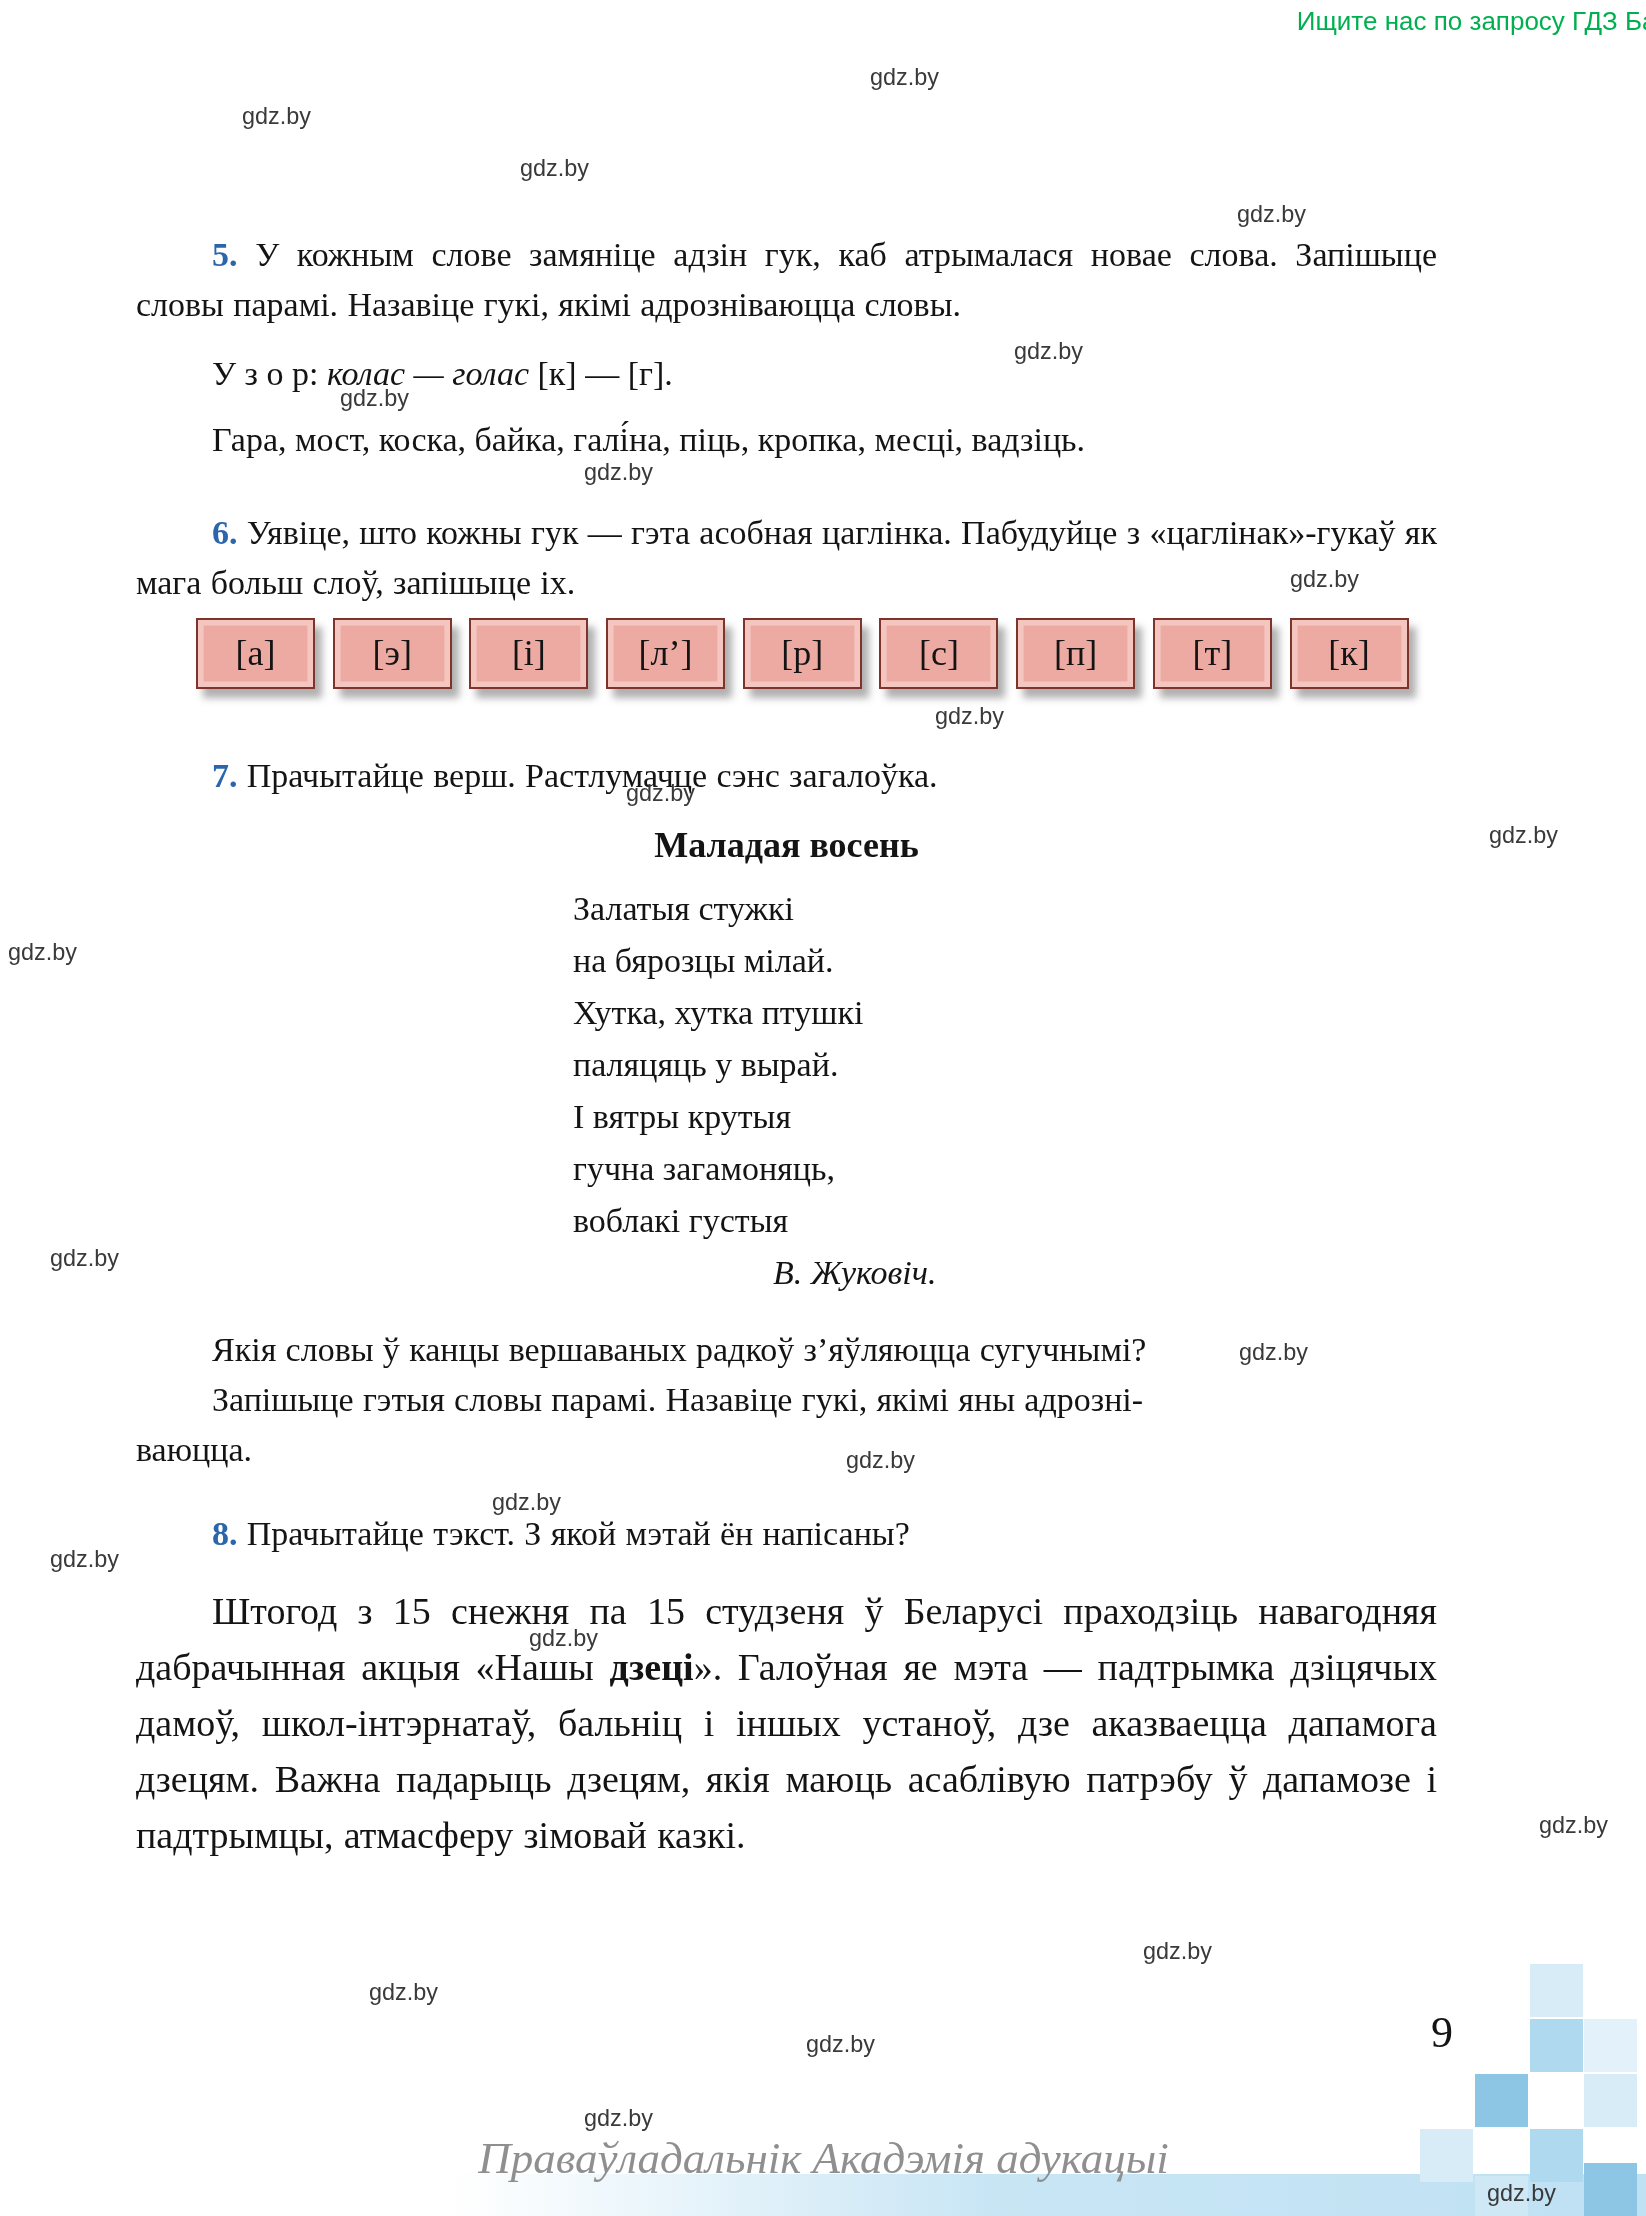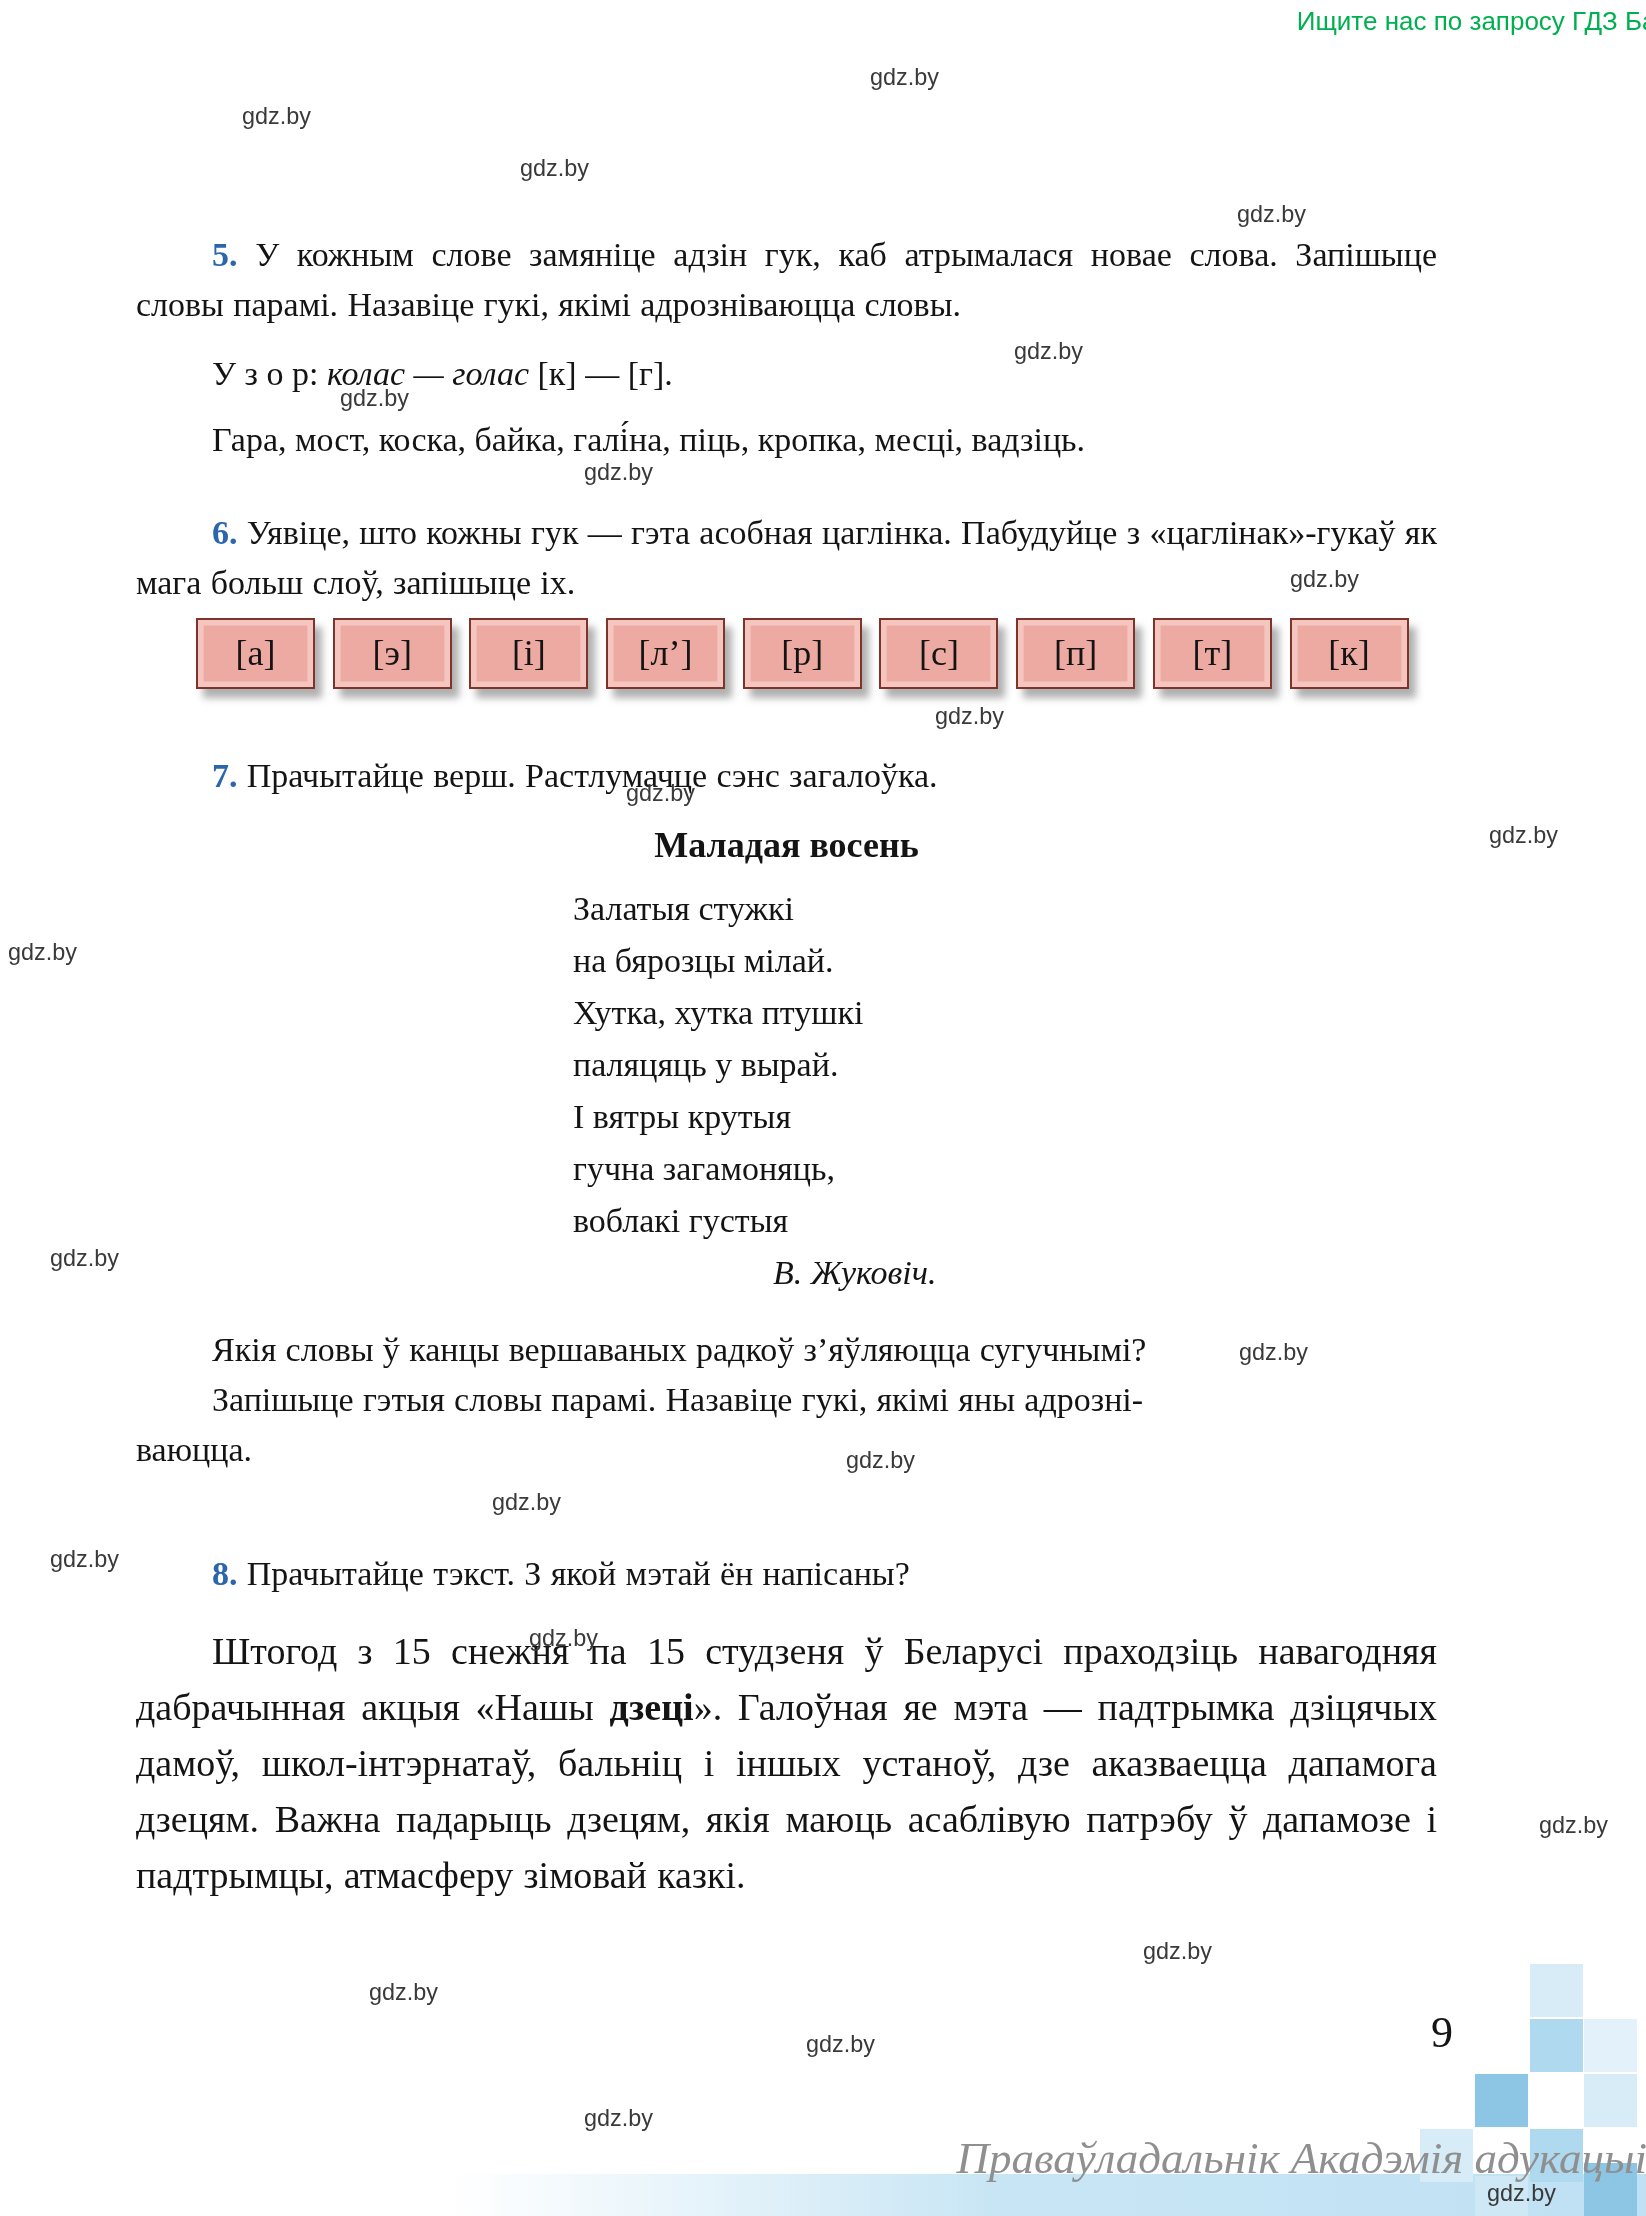--- a/index.html
+++ b/index.html
@@ -21,41 +21,41 @@
     font-size:34px; line-height:50px; text-align:justify; text-indent:76px;
     word-spacing:0.8px;
     font-family:Liberation Serif, serif;
   }
   .num { color:#2b66ad; font-weight:bold; }
   .example { font-size:34px; line-height:50px; margin-top:19.3px; padding-left:76px; }
   .example i { font-style:italic;margin-top:21px; }
   .words { font-size:34px; line-height:50px; margin-top:16px; padding-left:76px; }
   .mt53 { margin-top:43px; }
   .mt77 { margin-top:62px; }
-  .mt62 { margin-top:74px; }
+  .mt62 { margin-top:34px; }
   .bricks { display:flex; gap:17.7px; margin:9.7px 0 0 60px; }
   .brick {
     width:119px; height:71px; background:#ecaaa2; border:2.4px solid #7e332b;
     box-shadow: inset 0 0 0 5.6px #f4c6bf, 7.3px 8.9px 7.3px rgba(80,80,80,0.45);
     display:flex; align-items:center; justify-content:center;
     font-size:36px; color:#141414;
   }
   .poem-title { margin-top:18.5px; text-align:center; font-weight:bold; font-size:36px; line-height:52px; }
   .poem { margin-top:11.3px; margin-left:437px; font-size:34px; line-height:52px; }
   .note { color:#b5305a; font-size:22px; position:relative; top:-3.2px; }
   .author { margin-left:637px; font-style:italic; font-size:34px; line-height:52px; }
   .q1 { margin-top:26px; }
   .q2 { text-align:left; }
   .body8 {
     margin-top:24px; font-size:38px; line-height:56px; text-align:justify;
     text-indent:76px; word-spacing:0.8px;
   }
   .pagenum { position:absolute; left:1431px; top:2007px; font-size:44px; color:#141414; }
   .footer {
-    position:absolute; top:2132px; left:0; width:100%; text-align:right;
+    position:absolute; top:2132px; left:0; width:100%; text-align:center;
     font-style:italic; font-size:45px; color:#8f8f8f; z-index:3;
   }
   .links {
     position:absolute; top:2184px; left:0; width:100%; text-align:center;
     font-family:"Liberation Sans", sans-serif; font-size:23.4px; color:#1a57c2; z-index:5;
     cursor:pointer;
   }
   .strip {
     position:absolute; left:451px; right:0; top:2174px; height:42px; z-index:1;
     background:linear-gradient(to right, rgba(191,225,243,0), rgba(191,225,243,0.85) 45%, #bfe1f3);

